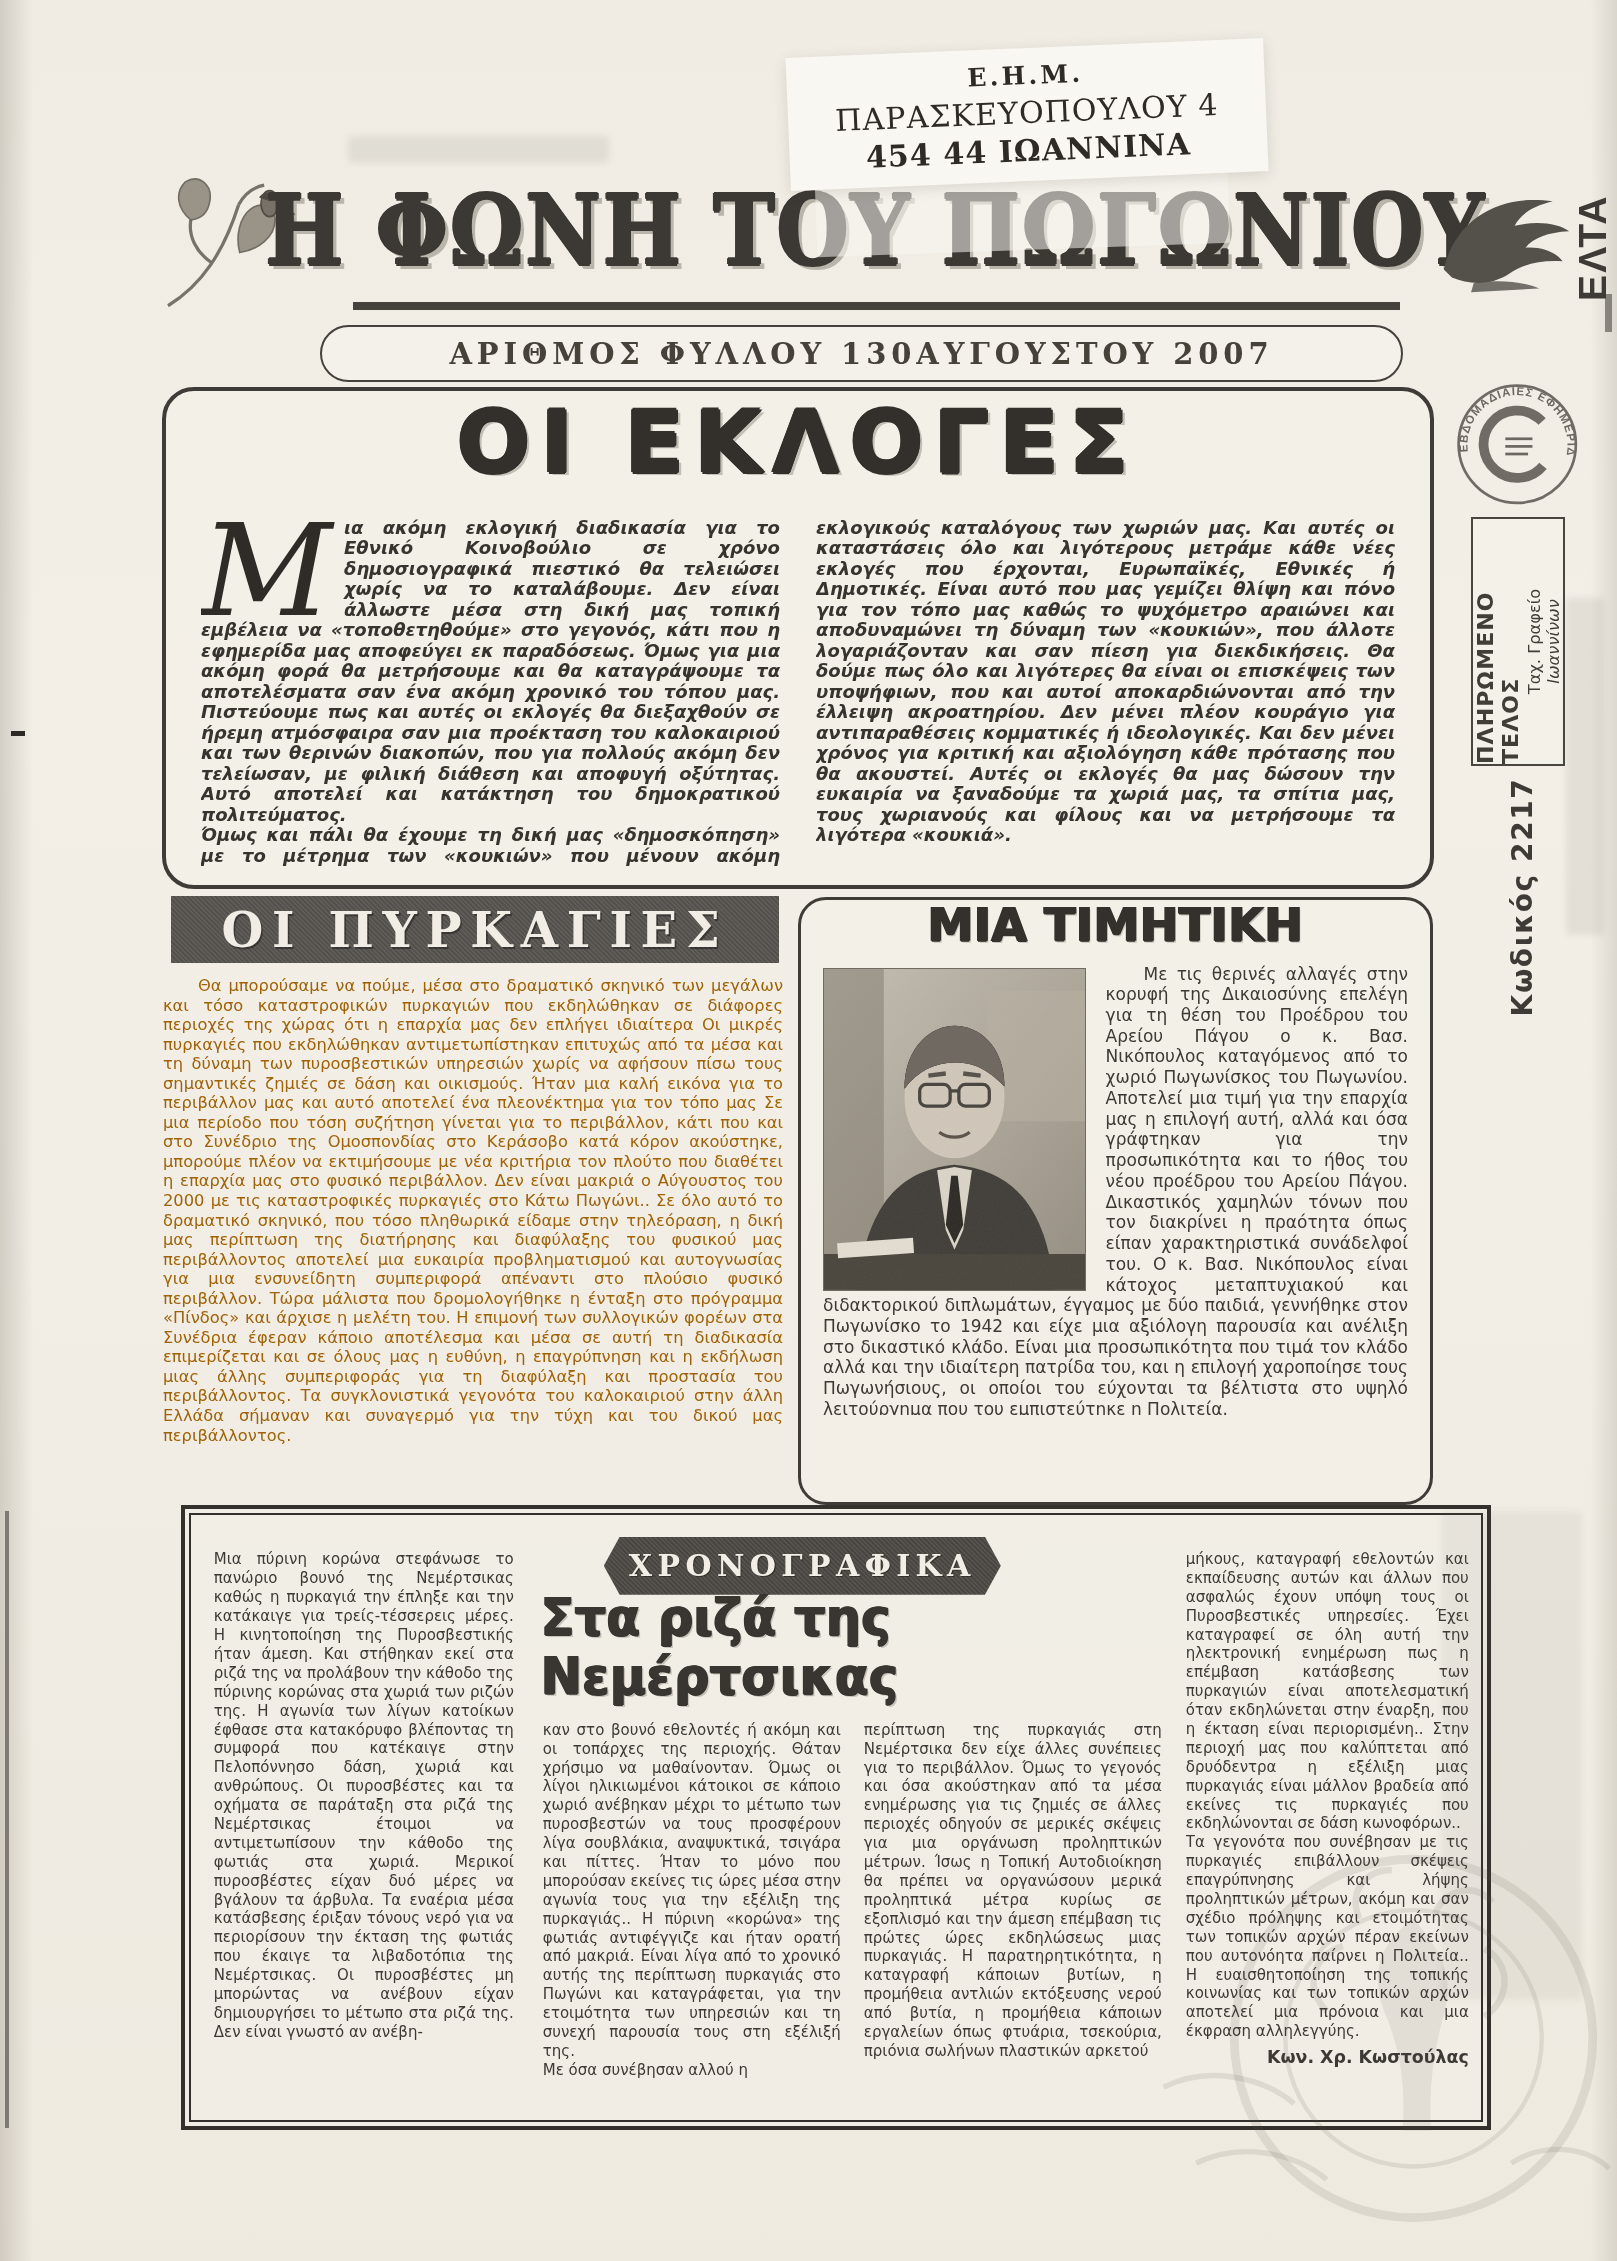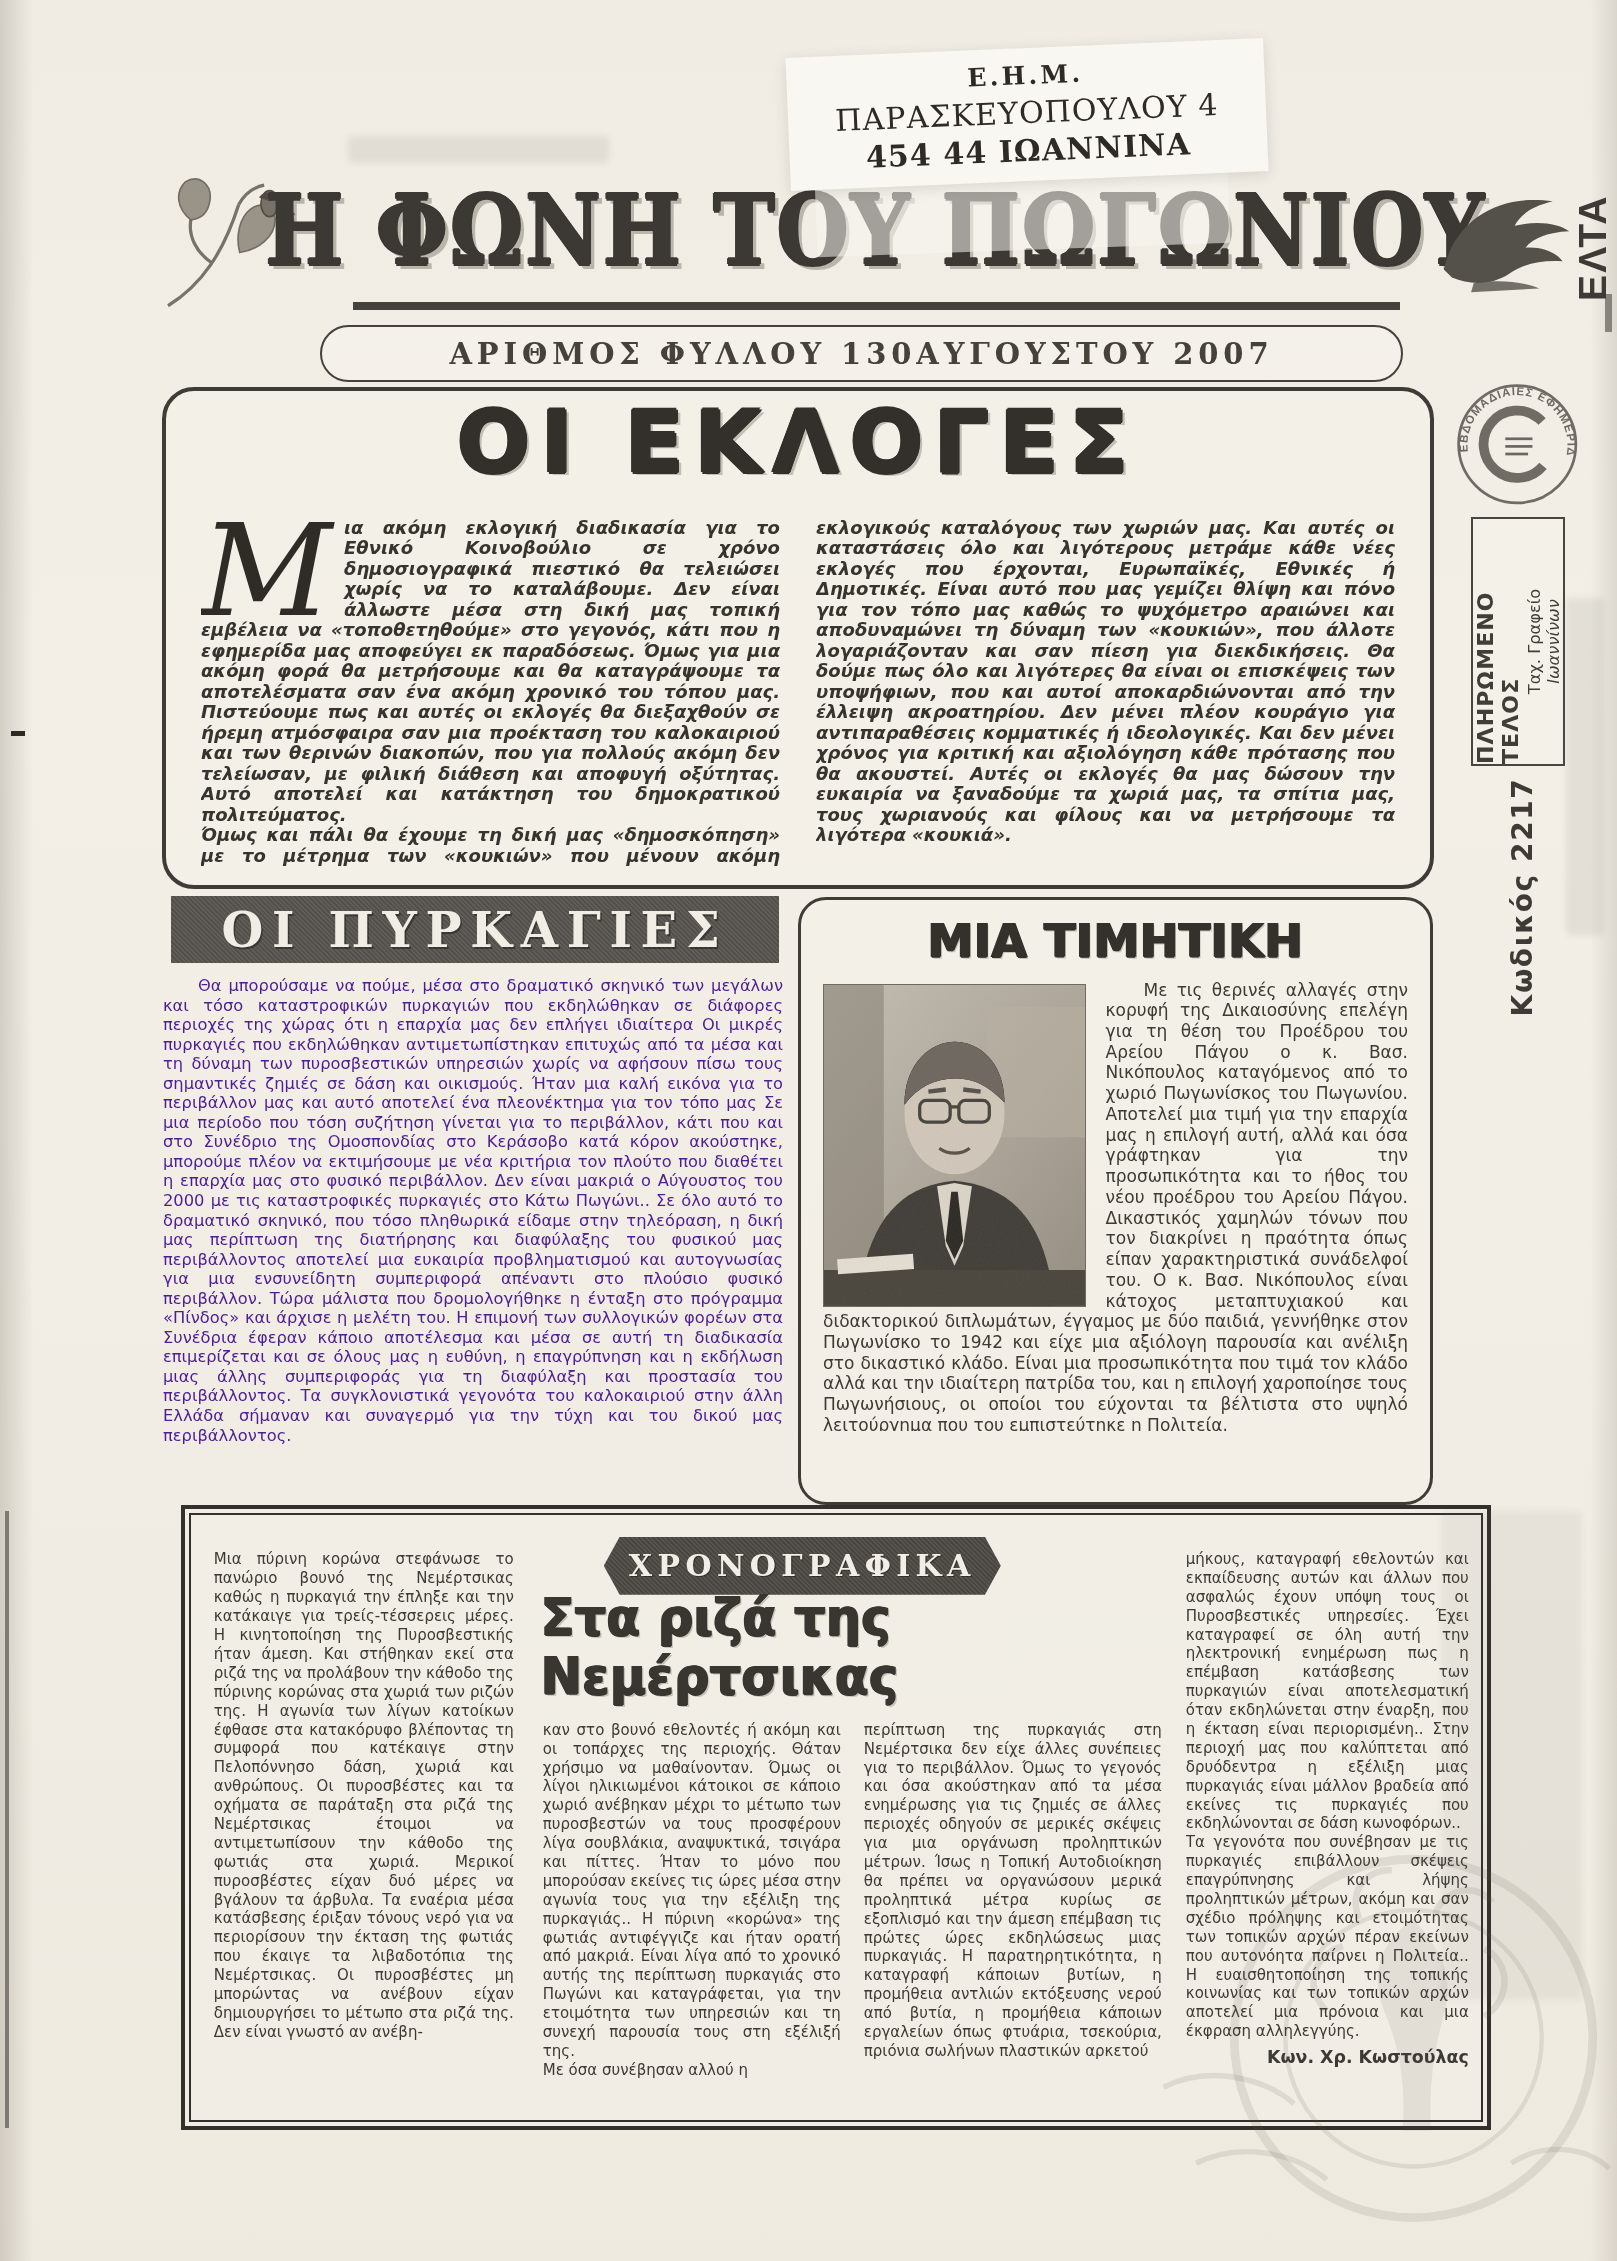--- a/index.html
+++ b/index.html
@@ -81,29 +81,29 @@
     left:171px;top:896px;width:608px;height:67px;
     background:
       repeating-linear-gradient(45deg, rgba(255,255,255,0.05) 0 1.6px, rgba(0,0,0,0.05) 1.6px 3.3px),
       #585450;
     display:flex;align-items:center;justify-content:center;
     font-family:"DejaVu Serif", serif;font-weight:bold;font-size:48px;letter-spacing:8.7px;
     color:#f1ede4;text-shadow:1.6px 1.6px 0 rgba(0,0,0,0.35);
   }
   .fires-body{
     left:163px;top:976px;width:620px;height:515px;overflow:hidden;
-    font-size:16.3px;line-height:1.2;text-align:justify;color:#4c1d95;
+    font-size:16.3px;line-height:1.2;text-align:justify;color:#a16207;
   }
   .fires-body p{margin:0;text-indent:35px;}
 
   
   .honor-box{
     left:798px;top:897px;width:635px;height:608px;
     border:3.8px solid #3f3b36;border-radius:28px;overflow:hidden;
-    padding:16px 22px 11px 22px;box-sizing:border-box;
+    padding:0 22px 11px 22px;box-sizing:border-box;
     background:rgba(246,243,236,0.35);
   }
   .honor-title{
     text-align:center;font-weight:bold;font-size:46px;line-height:1.12;letter-spacing:0.5px;
     color:#34312d;text-shadow:1.1px 0 #34312d,-1.1px 0 #34312d,0 1.1px #34312d,1.6px 1.6px 0 rgba(120,112,100,0.35);
   }
   .honor-flow{margin-top:12px;font-size:17px;line-height:1.22;text-align:justify;color:#3d3934;overflow:hidden;height:451px;}
   .honor-photo{
     float:left;width:261px;height:321px;margin:4.3px 19.6px 4.3px 0;
     border:1.1px solid #6f6a62;background:#b5afa5;overflow:hidden;

